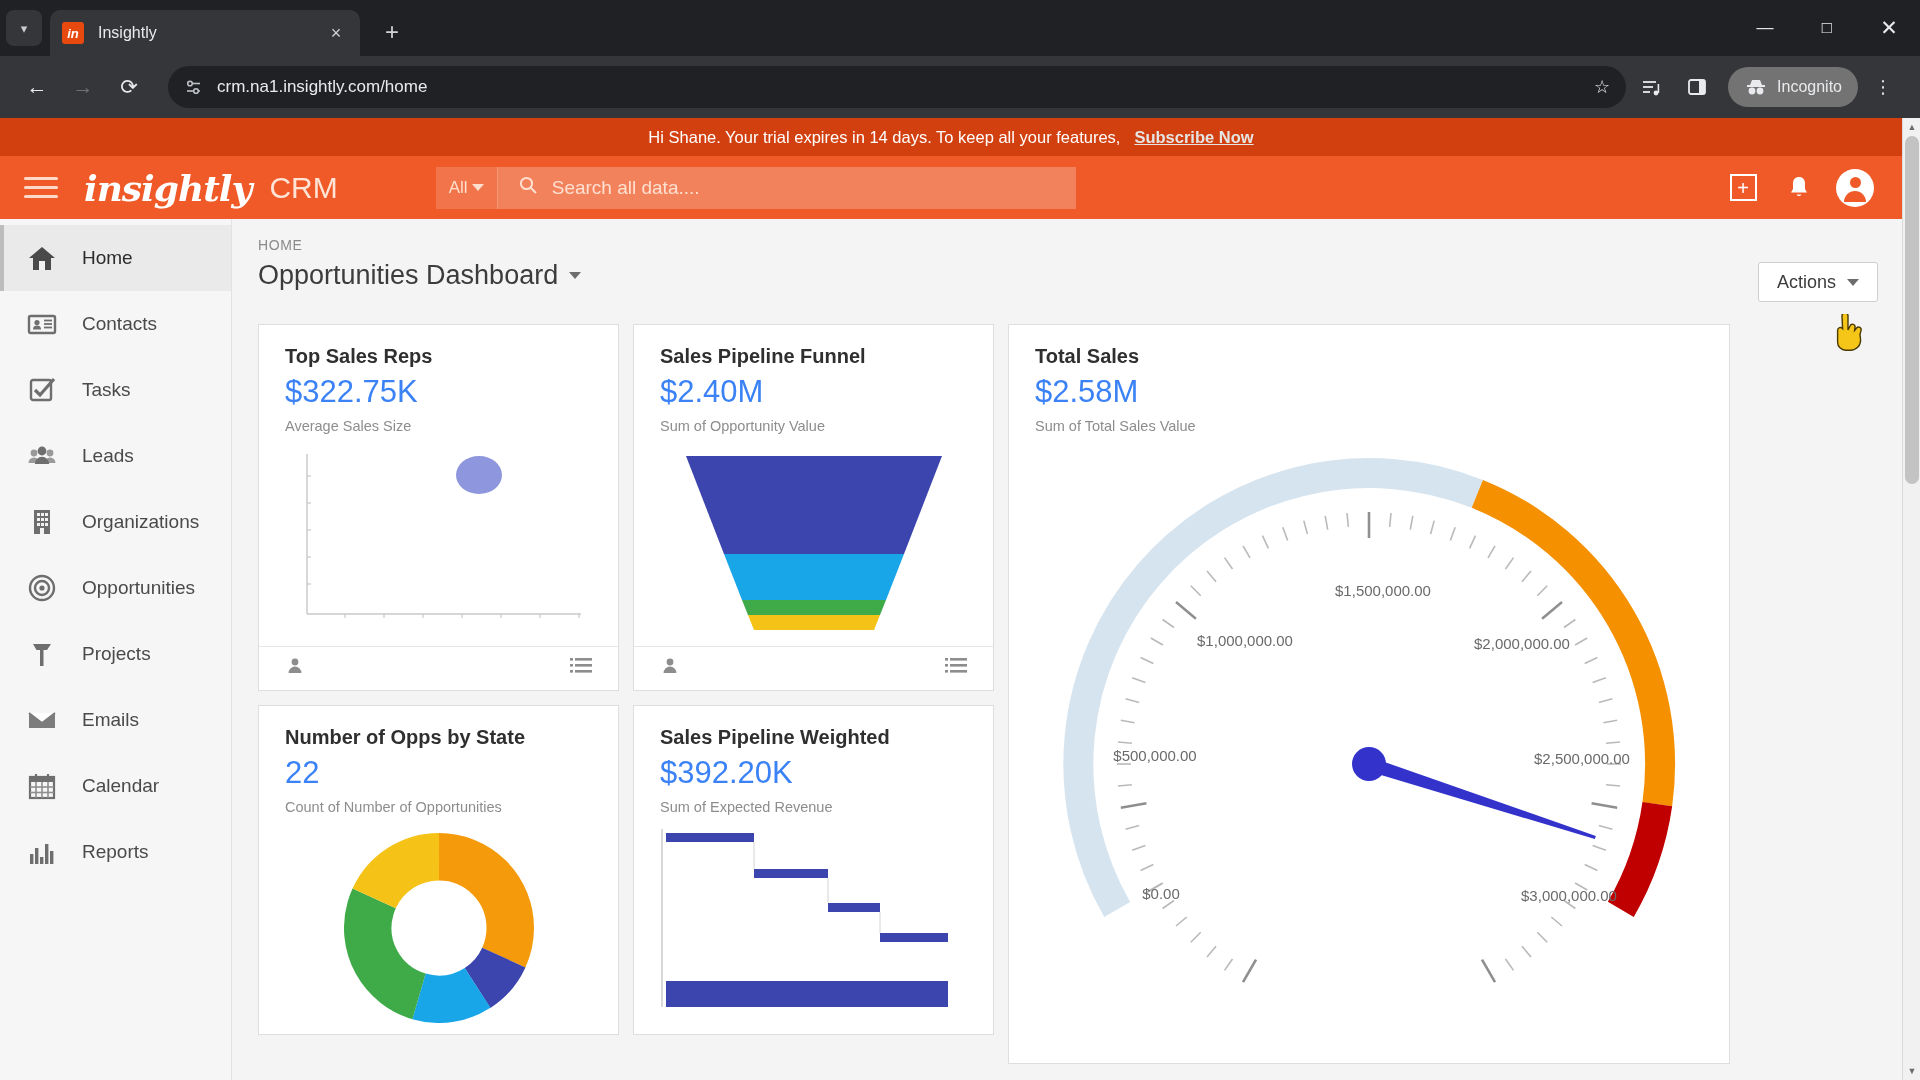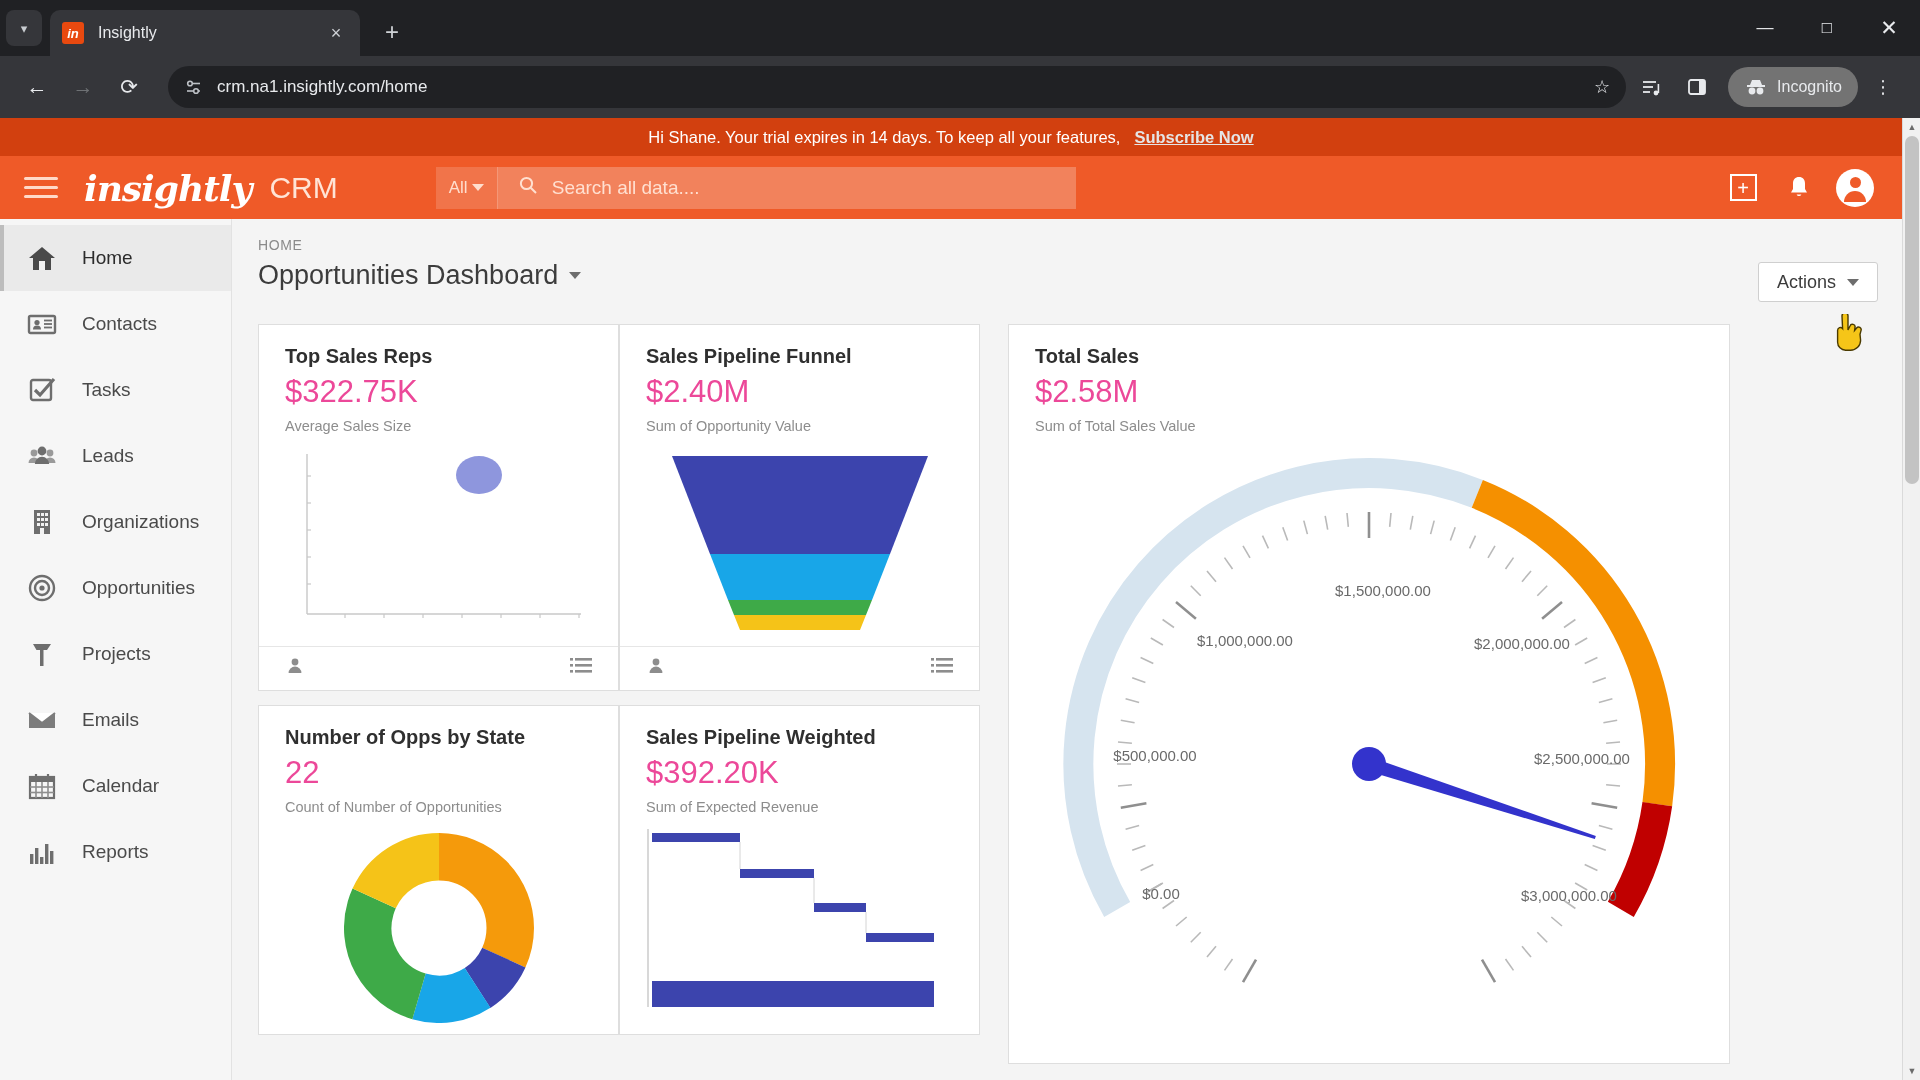--- a/index.html
+++ b/index.html
@@ -345,37 +345,37 @@
     margin-top: 25px;
   }
 
   .cards-grid {
     margin-top: 22px;
     display: flex;
     gap: 14px;
     align-items: flex-start;
   }
   .col-left { display: flex; flex-direction: column; gap: 14px; width: 736px; flex: 0 0 auto; }
-  .row-top { display: flex; }
+  .row-top { display: flex; gap: 14px; }
   .card {
     background: #ffffff;
     border: 1px solid #dedede;
     position: relative;
   }
   .card-sm { width: 361px; }
   .card-big { width: 722px; }
   .card-pad { padding: 20px 26px 0 26px; }
   .card-title {
     font-size: 20px;
     font-weight: bold;
     color: #2f2f2f;
   }
   .card-metric {
     font-size: 31px;
-    color: #ec4899;
+    color: #3b82f6;
     margin-top: 6px;
     font-weight: 300;
   }
   .card-sub {
     font-size: 14.5px;
     color: #8d8d8d;
     margin-top: 8px;
   }
   .card-footer {
     height: 44px;

